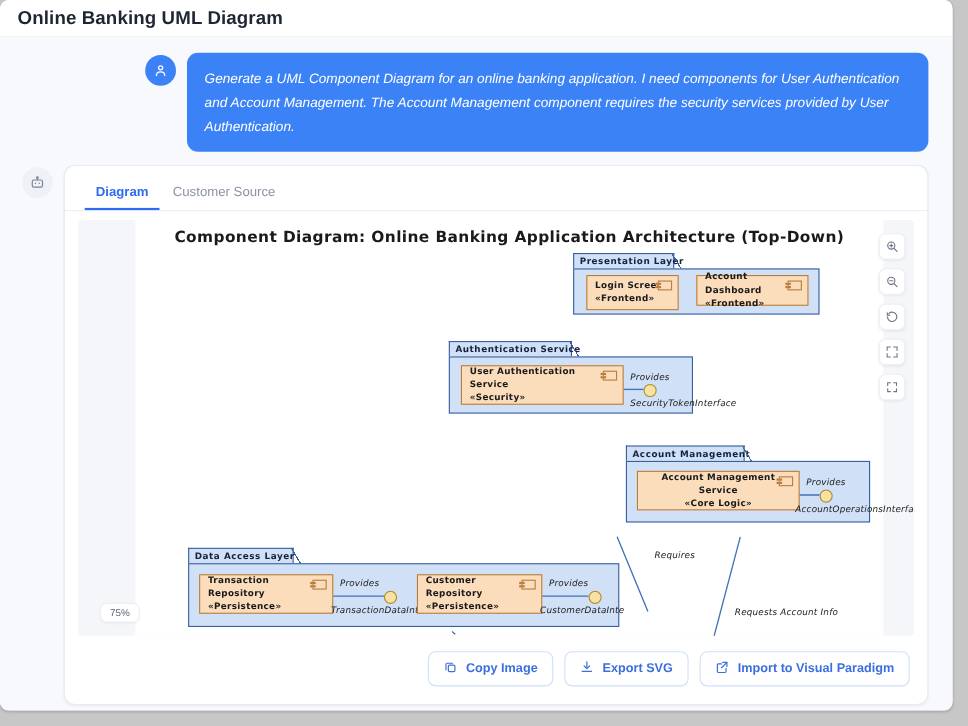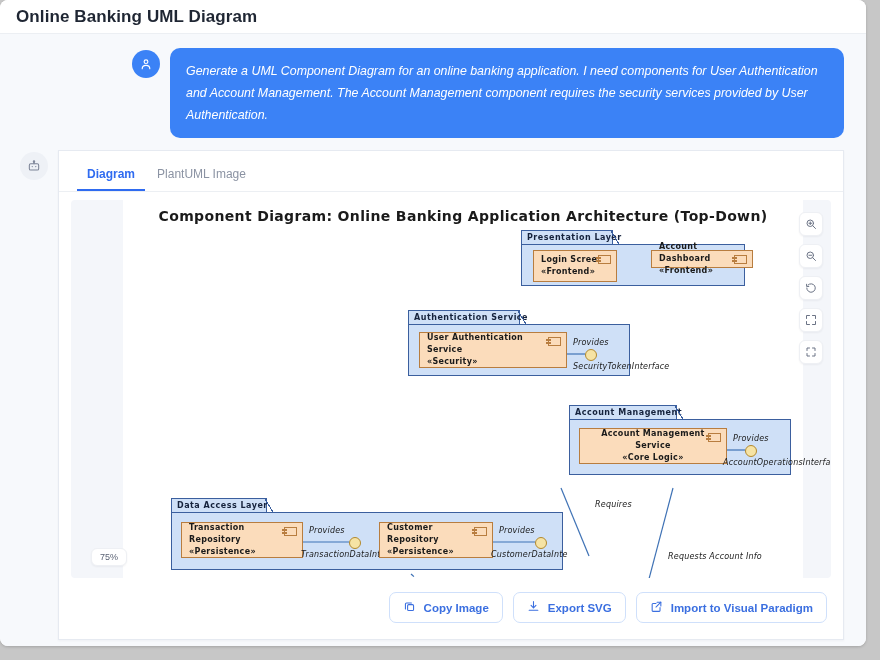--- a/index.html
+++ b/index.html
@@ -35,21 +35,21 @@
   .avatar.user{background:#3b82f6;}
   .avatar.bot{background:#eef1f6;}
   .bubble-user{
     margin-left:10px;background:#3b82f6;color:#fff;border-radius:10px;
     padding:12px 16px;font-size:12.4px;line-height:22px;max-width:666px;
   }
 
   
   .assistant-row{display:flex;align-items:flex-start;padding:12px 22px 0 20px;}
   .card{
-    margin-left:10px;flex:1;background:#ffffff;border:1px solid #e6eaf1;border-radius:0;
+    margin-left:10px;flex:1;background:#ffffff;border:1px solid #e6eaf1;border-radius:10px;
     box-shadow:0 1px 2px rgba(16,24,40,.04);overflow:hidden;
   }
   .tabs{display:flex;align-items:flex-end;gap:2px;padding:10px 18px 0 18px;border-bottom:1px solid #eceff3;}
   .tab{
     font-size:12px;padding:6px 10px 8px 10px;color:#8b93a3;cursor:pointer;
     border-bottom:2px solid transparent;white-space:nowrap;
   }
   .tab.active{color:#2f6bf0;font-weight:700;border-bottom-color:#2f6bf0;}
 
   
@@ -158,21 +158,21 @@
             <circle cx="12" cy="4.3" r="1.2"></circle>
           <circle cx="9" cy="13" r="1.1" fill="#7b8396" stroke="none"></circle>
           <circle cx="15" cy="13" r="1.1" fill="#7b8396" stroke="none"></circle>
         </svg>
       </div>
 
       <div class="card">
 
         <div class="tabs">
           <div class="tab active">Diagram</div>
-          <div class="tab">PlantUML Image</div>
+          <div class="tab">Customer Source</div>
         </div>
 
         <div class="viewport">
           <div class="canvas">
 
             <div class="diagram-title">Component Diagram: Online Banking Application Architecture (Top-Down)</div>
 
             <svg class="wires">
               <defs>
                 <marker id="arw" markerWidth="7" markerHeight="7" refX="5.4" refY="3" orient="auto">
@@ -203,21 +203,21 @@
             <div class="pkg-tab" style="left:398px;top:30px;width:92px;">
               <span>Presentation Layer</span>
             </div>
             <div class="pkg" style="left:398px;top:44px;width:224px;height:42px;"></div>
 
             <div class="comp" style="left:410px;top:50px;width:84px;height:32px;">
               <div class="comp-icon"></div>
               <div class="nm">Login Screen</div>
               <div class="st">«Frontend»</div>
             </div>
-            <div class="comp" style="left:510px;top:50px;width:102px;height:18px;margin-left:18px;">
+            <div class="comp" style="left:510px;top:50px;width:102px;height:28px;">
               <div class="comp-icon"></div>
               <div class="nm">Account Dashboard</div>
               <div class="st">«Frontend»</div>
             </div>
 
             <div class="pkg-tab" style="left:285px;top:110px;width:112px;">
               <span>Authentication Service</span>
             </div>
             <div class="pkg" style="left:285px;top:124px;width:222px;height:52px;"></div>
 

